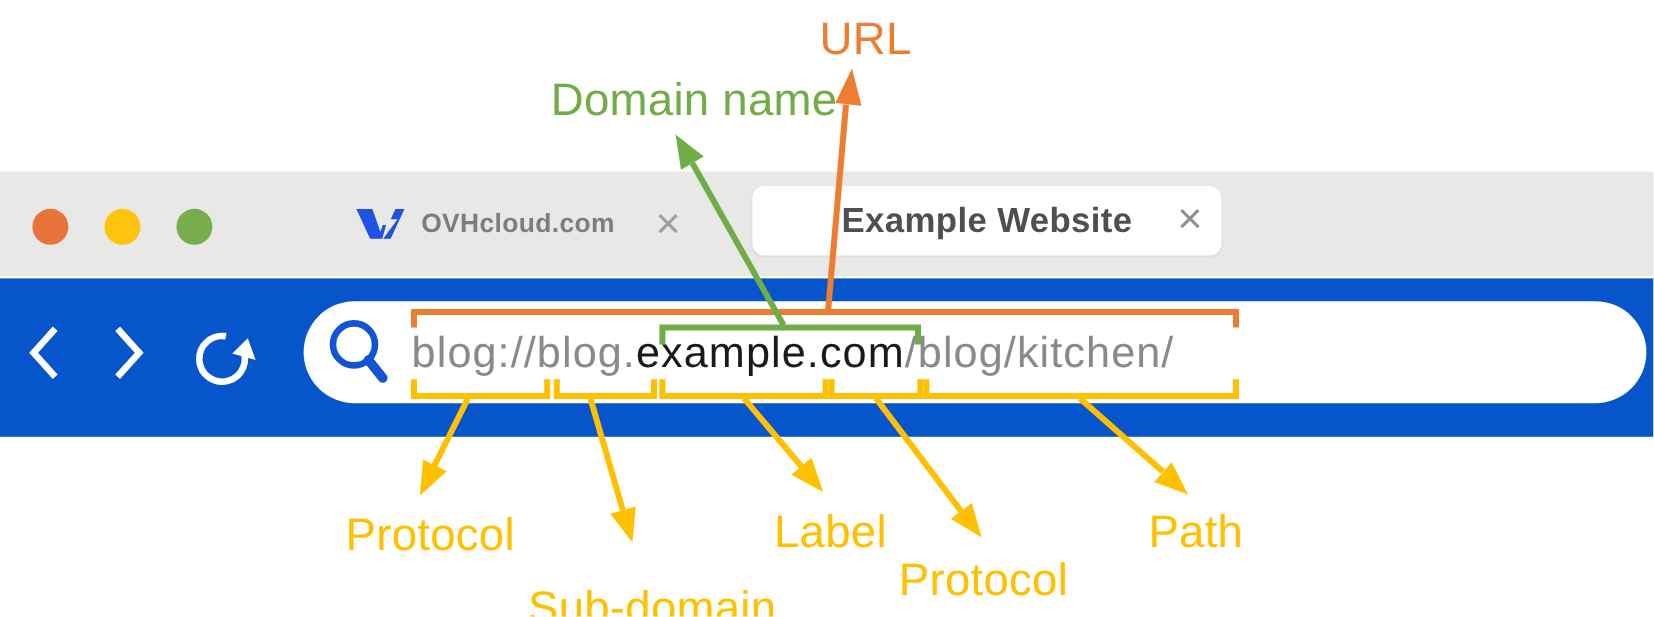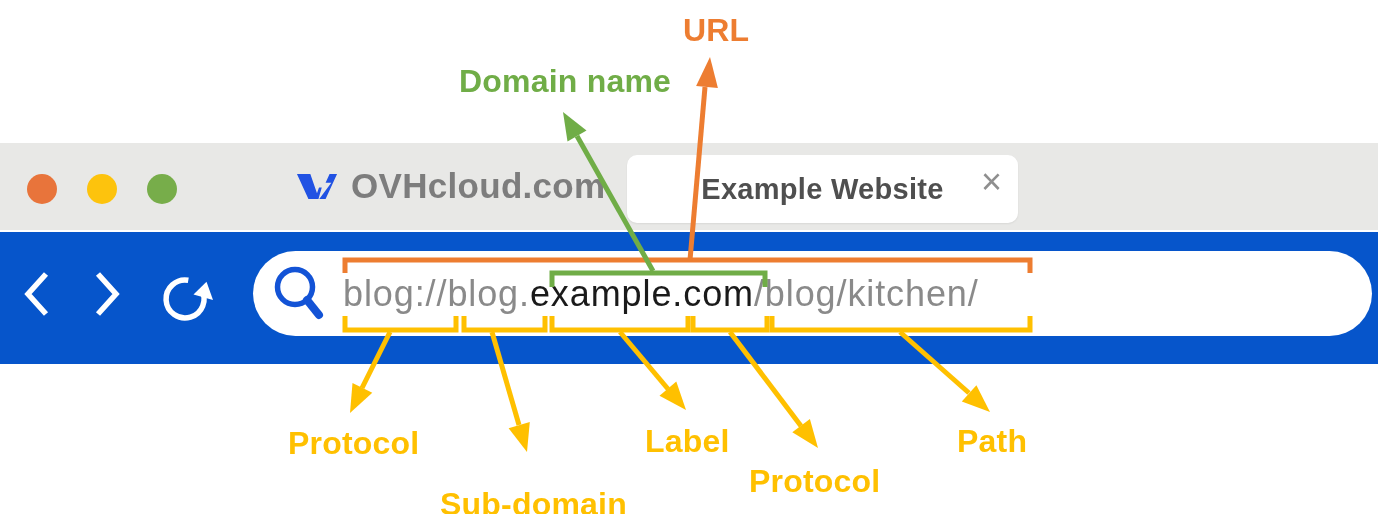--- a/index.html
+++ b/index.html
@@ -7,41 +7,41 @@
     position:relative;width:1378px;height:514px;background:#ffffff;
     font-family:"Liberation Sans",sans-serif;overflow:hidden;
   }
   
   .tabbar{position:absolute;left:0;top:143px;width:1378px;height:87px;background:#E8E8E6;}
   .dot{position:absolute;top:31px;width:30px;height:30px;border-radius:50%;}
   .dot.red{left:27px;background:#E8743B;}
   .dot.yellow{left:87px;background:#FDC30D;}
   .dot.green{left:147px;background:#77AD4A;}
   .tab-inactive{position:absolute;left:296px;top:17px;height:52px;display:flex;align-items:center;}
-  .tab-inactive .title{color:#7D7D7D;font-size:35px;font-weight:600;margin-left:13px;letter-spacing:0.3px;}
+  .tab-inactive .title{color:#7D7D7D;font-size:22px;font-weight:600;margin-left:13px;letter-spacing:0.3px;}
   .tab-inactive .close{color:#9E9E9E;font-size:36px;line-height:1;margin-left:34px;font-weight:400;}
-  .tab-active{position:absolute;left:627px;top:12px;width:391px;height:68px;background:#ffffff;
+  .tab-active{position:absolute;left:627px;top:12px;width:391px;height:58px;background:#ffffff;
     border-radius:10px;display:flex;align-items:center;justify-content:center;
     box-shadow:0 1px 2px rgba(0,0,0,0.07);}
   .tab-active .title{color:#4F4F4F;font-size:29px;font-weight:600;letter-spacing:0.3px;}
   .tab-active .close{position:absolute;right:16px;top:9px;color:#8F8F8F;font-size:36px;line-height:1;font-weight:400;}
   
   .toolbar{position:absolute;left:0;top:232px;width:1378px;height:132px;background:#0655CB;}
   .navicon{position:absolute;}
   #back-icon{left:22px;top:39px;}
   #forward-icon{left:94px;top:39px;}
   #reload-icon{left:160px;top:39px;}
   .urlbar{position:absolute;left:253px;top:19px;width:1119px;height:85px;background:#ffffff;border-radius:43px;}
   .search-svg{position:absolute;left:19px;top:13px;}
   .urltext{position:absolute;left:90px;top:0;height:85px;line-height:85px;white-space:nowrap;
     font-size:36px;letter-spacing:0.9px;}
   .seg-gray{color:#8A8A8A;}
   .seg-dark{color:#1A1A1A;font-weight:400;}
   
-  .lbl{position:absolute;font-weight:700;font-size:32px;letter-spacing:0.2px;}
+  .lbl{position:absolute;font-weight:400;font-size:38px;letter-spacing:0.2px;}
   .lbl.orange-t{color:#ED7D31;}
   .lbl.green-t{color:#70AD47;}
   .lbl.yellow-t{color:#FFC000;}
   #url-lbl{left:683px;top:12px;}
   #domain-lbl{left:459px;top:63px;}
   #protocol-lbl{left:288px;top:425px;}
   #subdomain-lbl{left:440px;top:486px;}
   #label-lbl{left:645px;top:423px;}
   #extension-lbl{left:749px;top:463px;}
   #path-lbl{left:957px;top:423px;}

